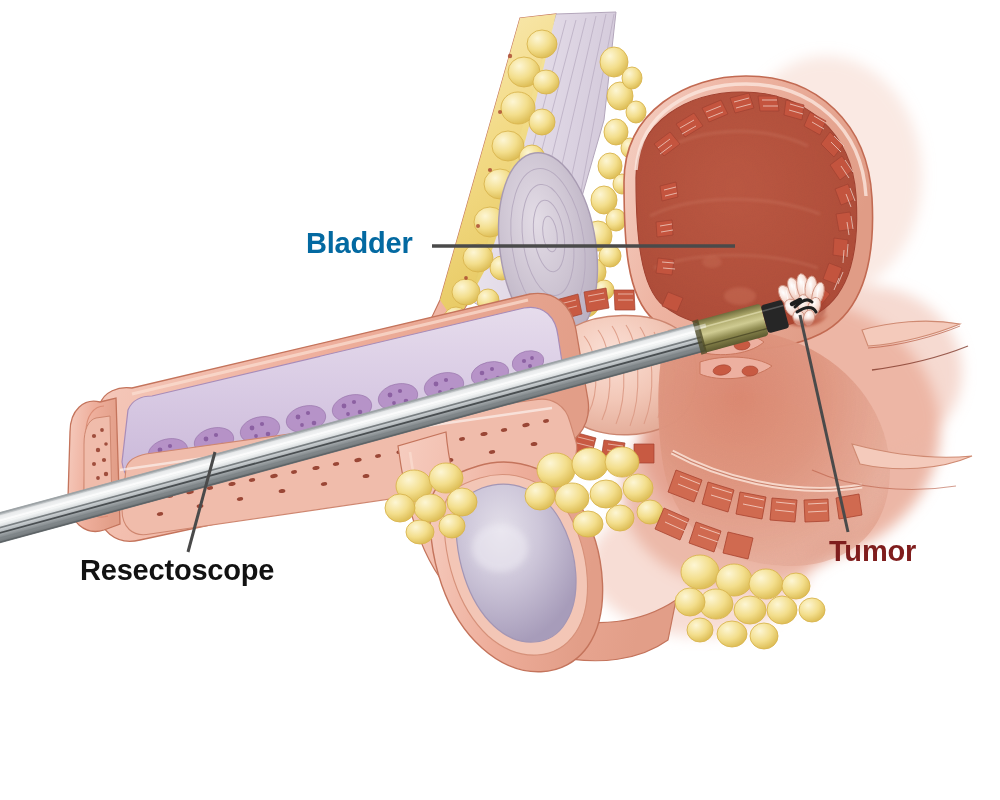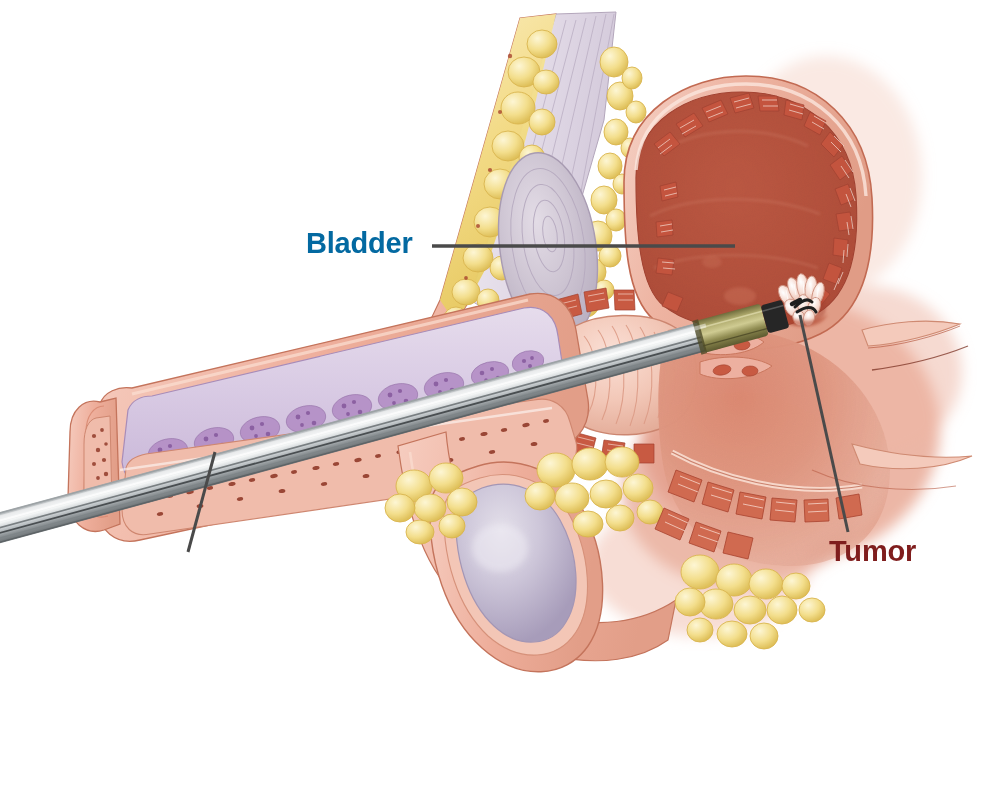--- a/index.html
+++ b/index.html
@@ -645,16 +645,17 @@
 
     <g stroke="#4a4a4a" stroke-width="3.4" stroke-linecap="butt" fill="none">
       <line x1="432" y1="246" x2="735" y2="246"></line>
       <line x1="188" y1="552" x2="215" y2="452" stroke-width="3"></line>
       <line x1="848" y1="532" x2="800" y2="315" stroke-width="3"></line>
     </g>
   </svg>
 
   <div class="label" id="label-bladder" style="color: #0369a1;">Bladder</div>
 
+  <div class="label" id="label-resectoscope" style="color: rgb(18, 18, 18);">Resectoscope</div>
 
   <div class="label" id="label-tumor" style="color: #7f1d1d;">Tumor</div>
 
 </div>
 
 </body></html>

